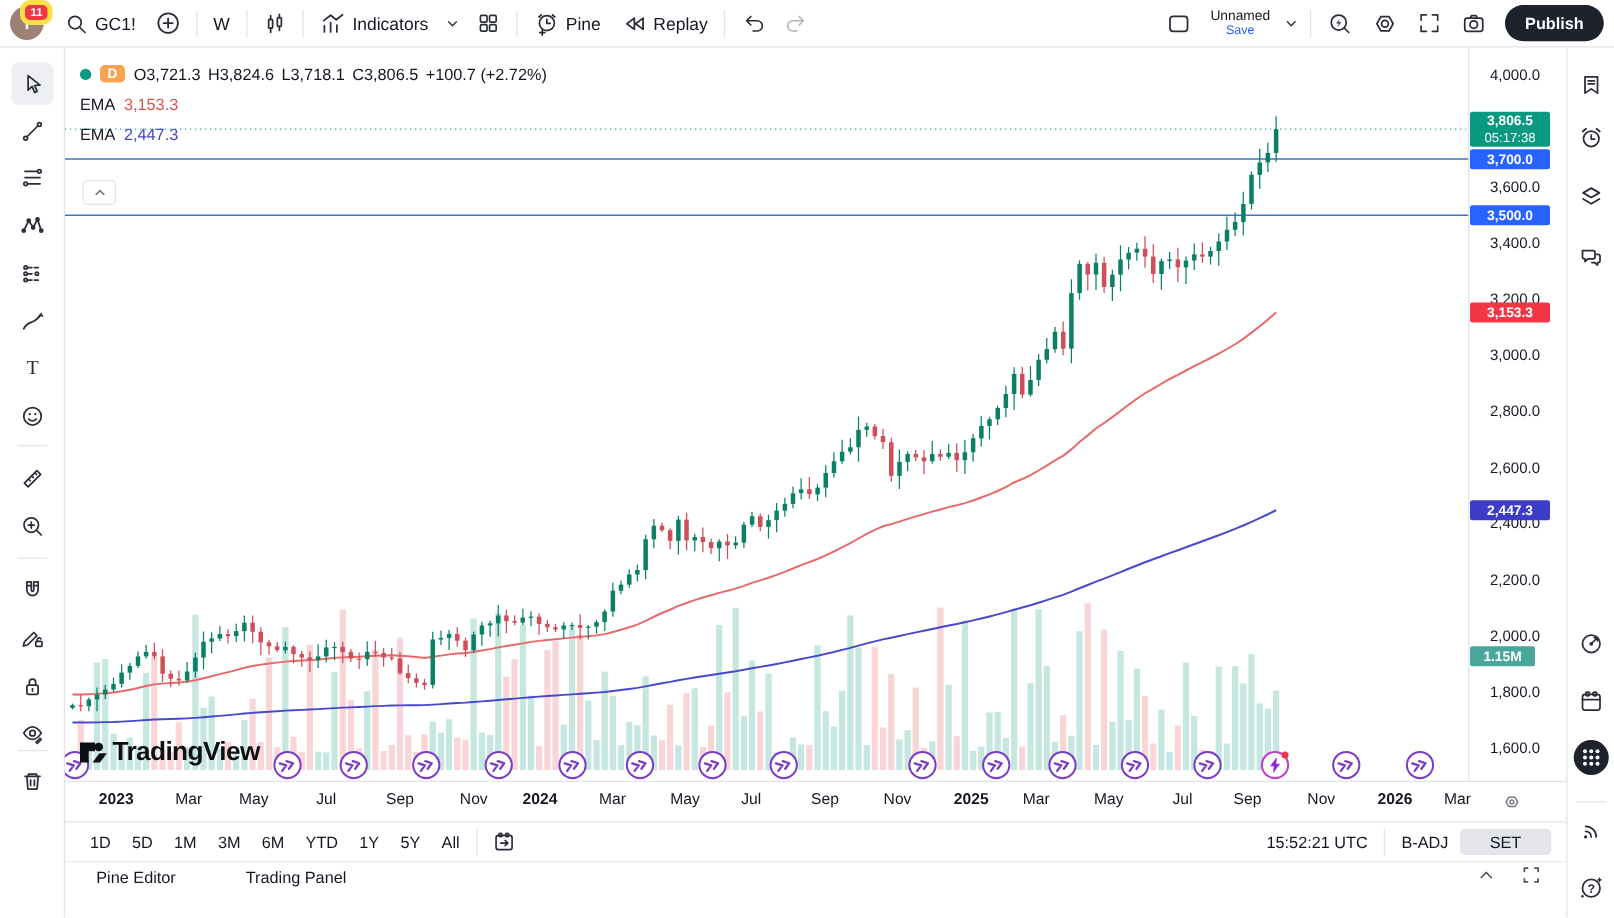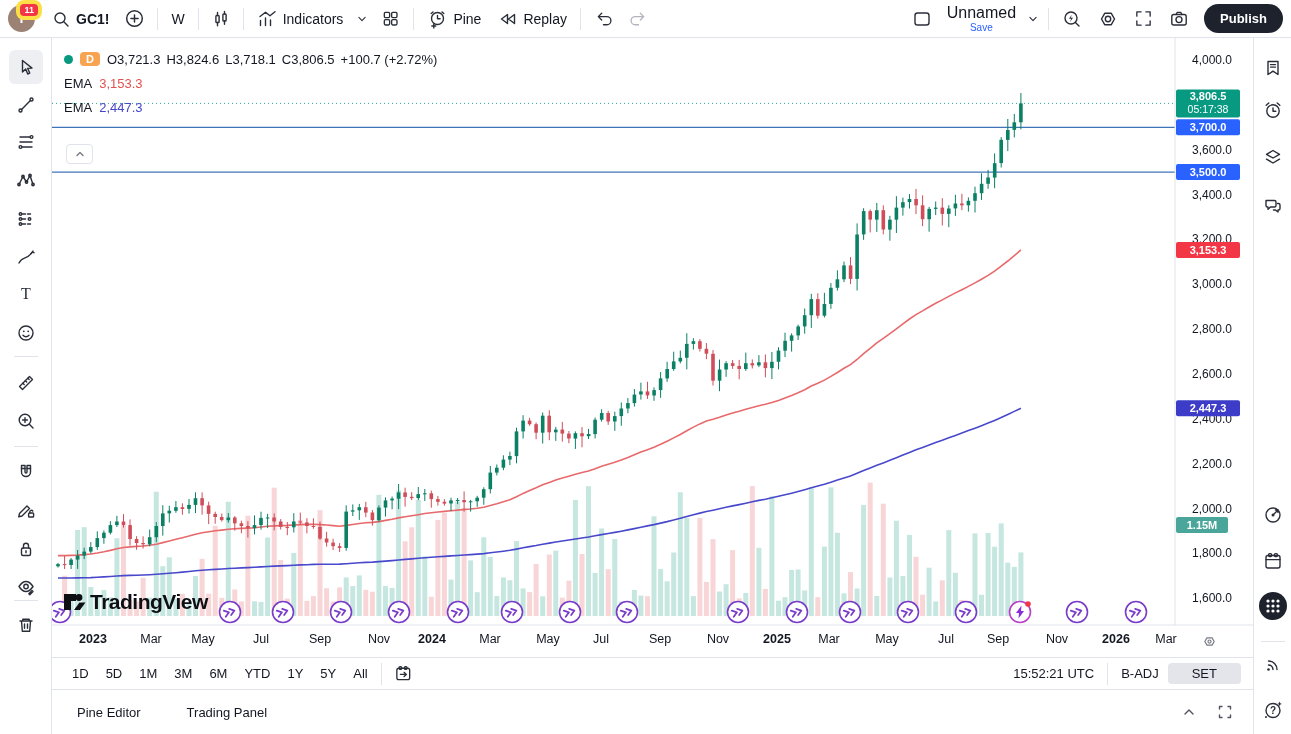--- a/index.html
+++ b/index.html
@@ -10,25 +10,25 @@
 button{background:none;border:none;font:inherit;color:#131722;cursor:pointer;
        display:flex;align-items:center;gap:6px;padding:4px 7px;border-radius:6px}
 
 .topbar{position:absolute;top:0;left:0;right:0;height:38px;background:#fff;z-index:6;
         border-bottom:1px solid #e0e3eb;display:flex;align-items:center;padding:0 8px;gap:2px}
 .sep{width:1px;height:22px;background:#e0e3eb;margin:0 4px;flex:none}
 .avatar{position:relative;width:27px;height:27px;border-radius:50%;background:#9c8274;color:#fff;
         display:flex;align-items:center;justify-content:center;font-weight:700;font-size:13px;margin-right:8px;flex:none}
 .avatar .nbadge{position:absolute;top:-5px;right:-7px;background:#f23645;color:#fff;font-size:9px;
         font-weight:700;border-radius:8px;padding:1px 4px;border:4px solid #fde047;font-style:normal}
-.sym{font-weight:700;font-size:14px}
+.sym{font-weight:400;font-size:14px}
 .tb-label{font-size:14px}
 .spacer{flex:1}
 .name-block{display:flex;flex-direction:column;align-items:center;line-height:1.1;padding:0 2px}
-.name-block .nm{font-size:16px}
+.name-block .nm{font-size:11px}
 .name-block .sv{font-size:10px;color:#2962ff}
 .publish{background:#1e222d;color:#fff;border-radius:17px;padding:7px 16px;font-size:13px;font-weight:600;margin-left:6px}
 
 .left-toolbar{position:absolute;top:38px;left:0;bottom:0;width:52px;background:#fff;border-right:1px solid #e0e3eb;z-index:5}
 .tool{position:absolute;left:9px;width:34px;height:34px;display:flex;align-items:center;justify-content:center;border-radius:6px;padding:0}
 .tool.selected{background:#edeff3}
 .ldiv{position:absolute;left:14px;width:24px;height:1px;background:#e0e3eb}
 .right-sidebar{position:absolute;top:38px;right:0;bottom:0;width:38px;background:#fff;border-left:1px solid #e0e3eb;z-index:5}
 .rtool{position:absolute;left:2px;width:34px;height:34px;display:flex;align-items:center;justify-content:center;border-radius:6px;padding:0}
 .apps-circle{width:30px;height:30px}
@@ -48,22 +48,22 @@
 .watermark{position:absolute;left:10px;top:550px;display:flex;align-items:center;gap:1px;z-index:2}
 .watermark .wm-text{font-size:21px;font-weight:700;letter-spacing:-.5px;color:#0e0f14}
 .axis-settings{position:absolute;left:1146px;top:592px;width:22px;height:22px;display:flex;align-items:center;justify-content:center;padding:0}
 
 .range-toolbar{position:absolute;left:0;top:619px;width:1201px;height:33px;background:#fff;border-top:1px solid #e0e3eb;
         border-bottom:1px solid #e0e3eb;display:flex;align-items:center;padding:0 12px;gap:1px;font-size:13px;z-index:3}
 .range-btn{padding:3px 8px;border-radius:4px}
 .clock{margin-left:auto;padding:3px 8px}
 .adj-btn{padding:3px 8px}
 .set-btn{background:#e3e5ea;border-radius:4px;padding:3px 24px}
-.footer-bar{position:absolute;left:0;top:652px;width:1201px;height:44px;background:#fff;display:flex;align-items:center;
-        padding:0 18px;gap:32px;font-size:13px;z-index:3}
+.footer-bar{position:absolute;left:0;top:652px;width:1201px;height:44px;background:#fff;display:flex;align-items:flex-start;
+        padding:0 18px;gap:42px;font-size:13px;z-index:3}
 .footer-icons{margin-left:auto;display:flex;gap:16px;align-items:center}
 </style>
 </head>
 <body>
 
 <header class="topbar">
   <div class="avatar">
     <span>T</span>
     <i class="nbadge">11</i>
   </div>

